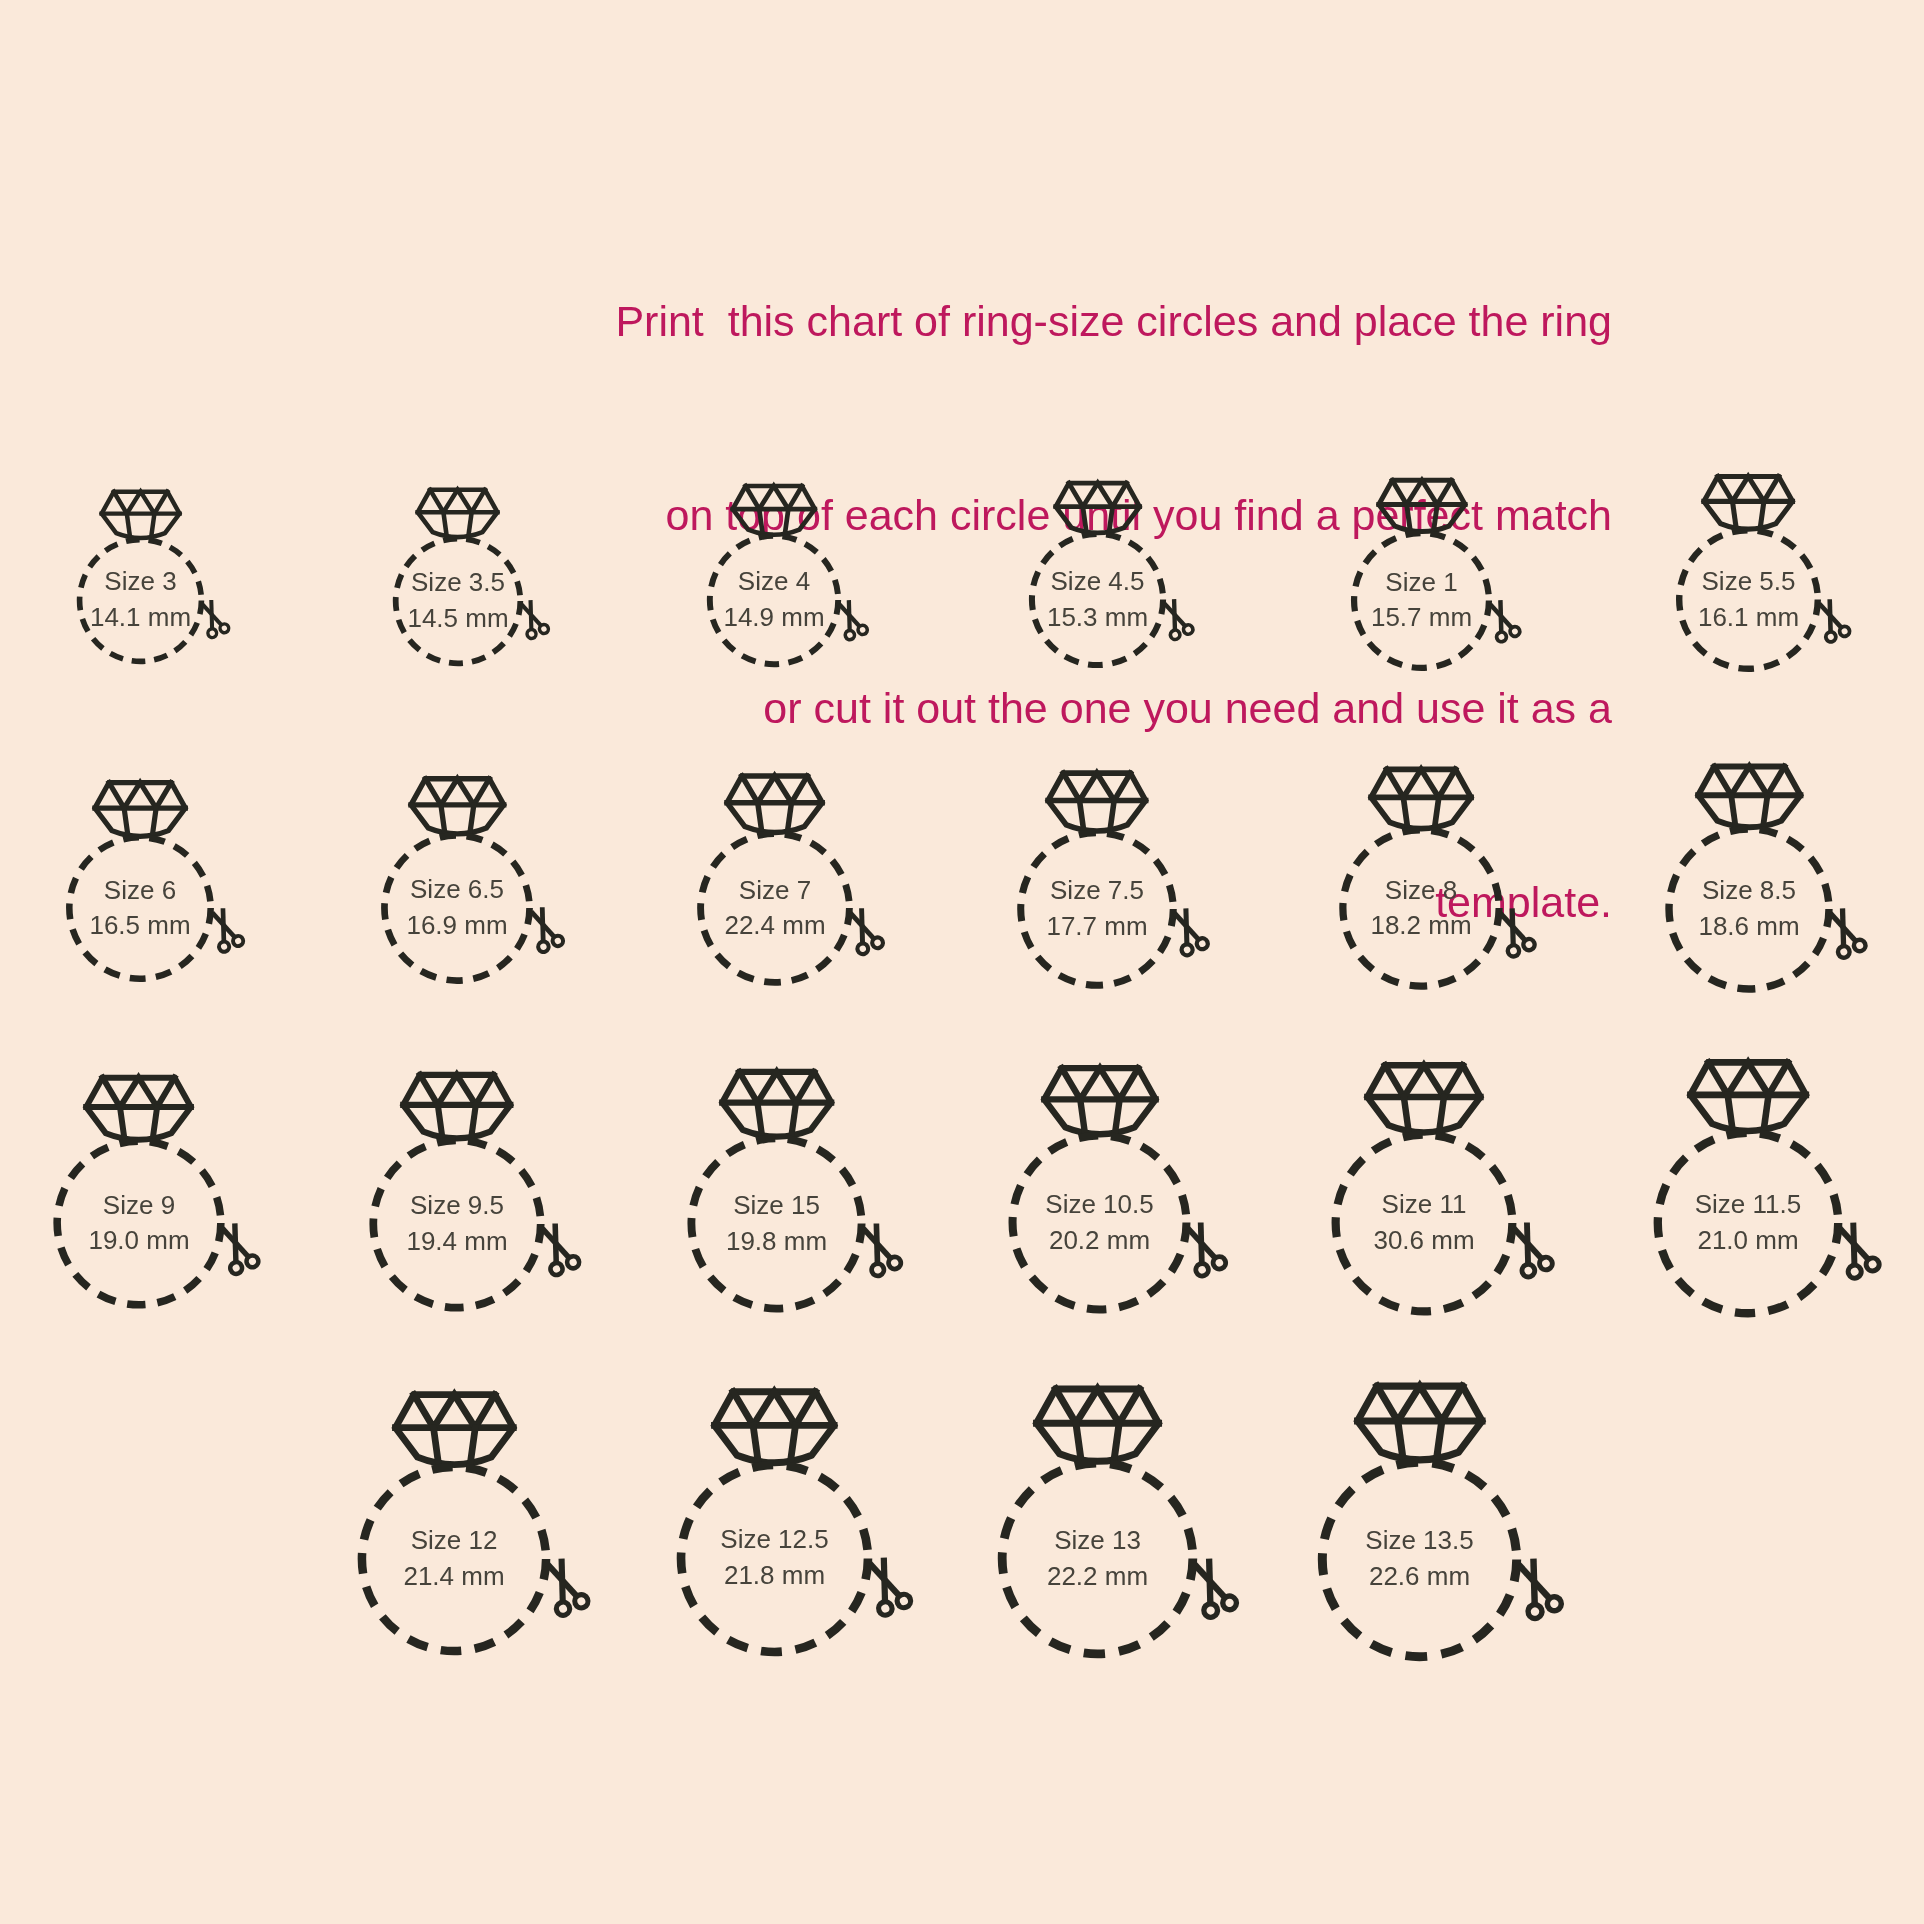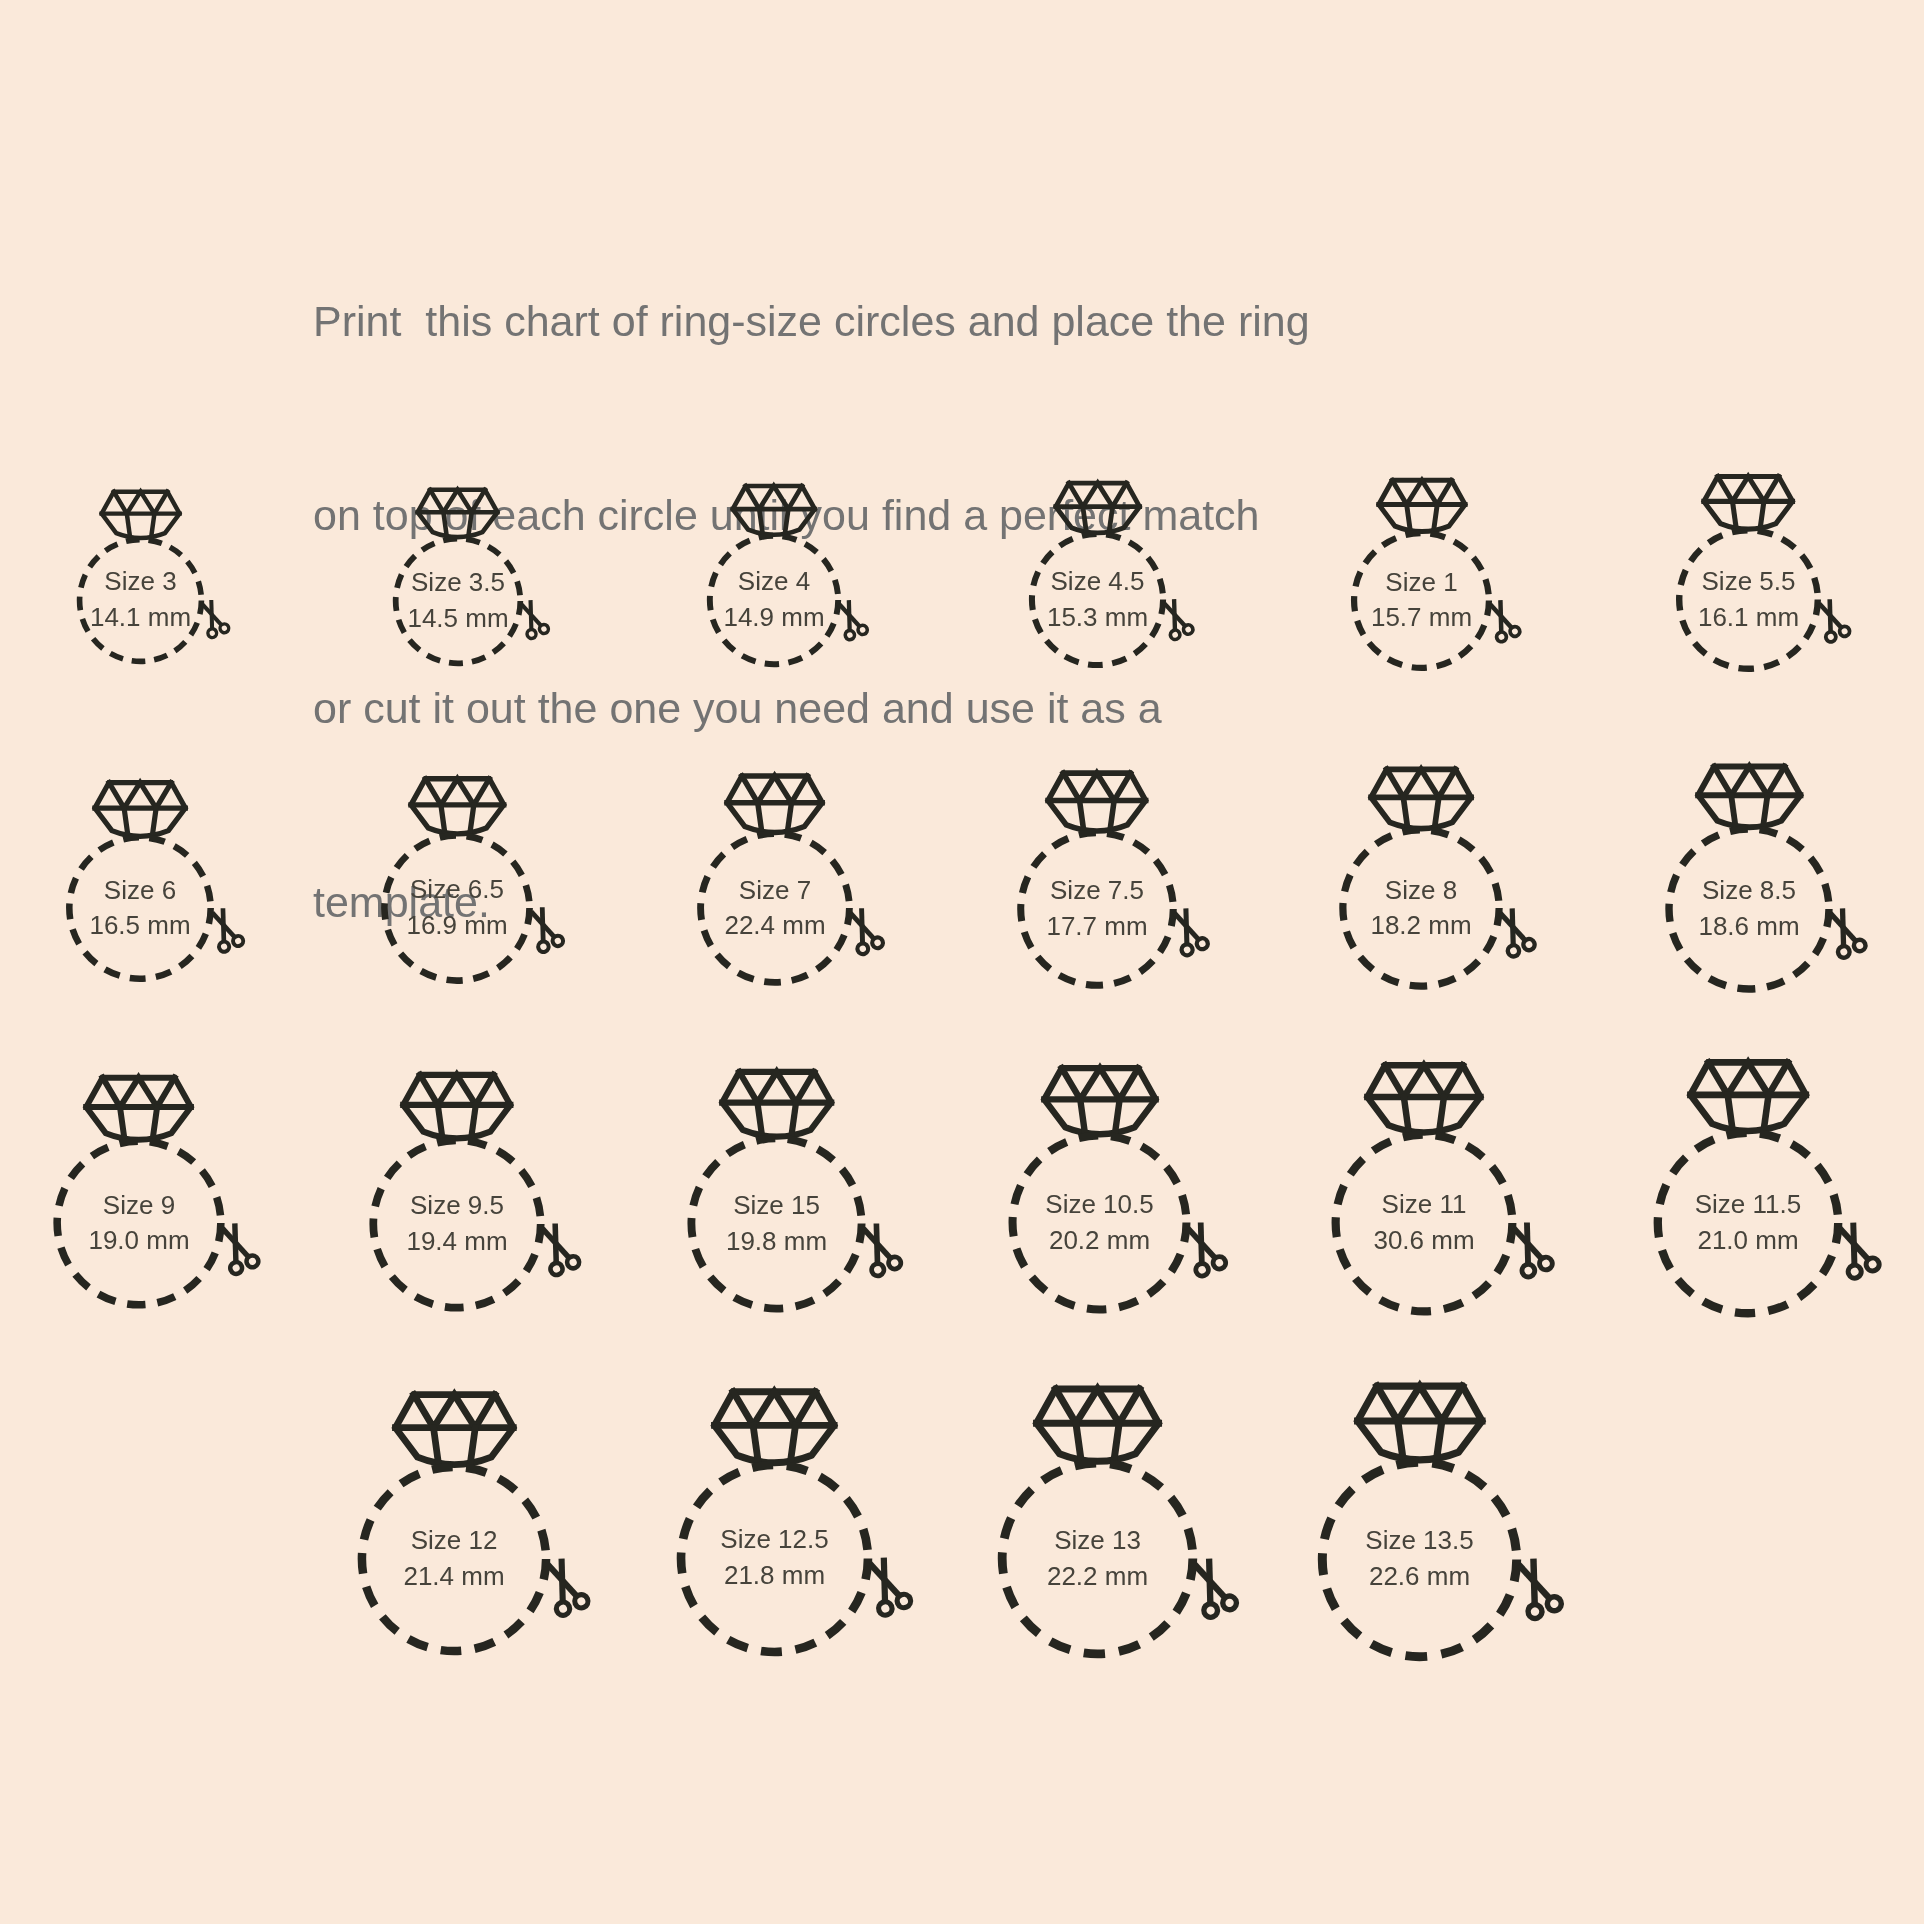--- a/index.html
+++ b/index.html
@@ -3,22 +3,22 @@
 <meta charset="utf-8">
 <style>
   html,body{margin:0;padding:0;}
   body{
     width:1925px;height:1925px;position:relative;overflow:hidden;
     background:#FAE9DA;
     font-family:"Liberation Sans", sans-serif;
   }
   .title{
     position:absolute;left:50%;top:160px;transform:translateX(-50%);
-    width:1299px;text-align:left;
-    font-size:43px;line-height:1.5;color:#737373;
+    width:1299px;text-align:right;
+    font-size:43px;line-height:1.5;color:#be185d;
     white-space:pre-wrap;
   }
   .ring{position:absolute;}
   .dia{display:block;width:62%;margin:0 auto -5% auto;overflow:visible;}
   .circle{position:relative;width:100%;aspect-ratio:1/1;}
   .dashsvg{position:absolute;left:0;top:0;width:100%;height:100%;overflow:visible;}
   .labels{
     position:absolute;left:0;top:0;right:0;bottom:0;
     display:flex;flex-direction:column;align-items:center;justify-content:center;
     font-size:26px;line-height:1.38;color:#46433B;text-align:center;

